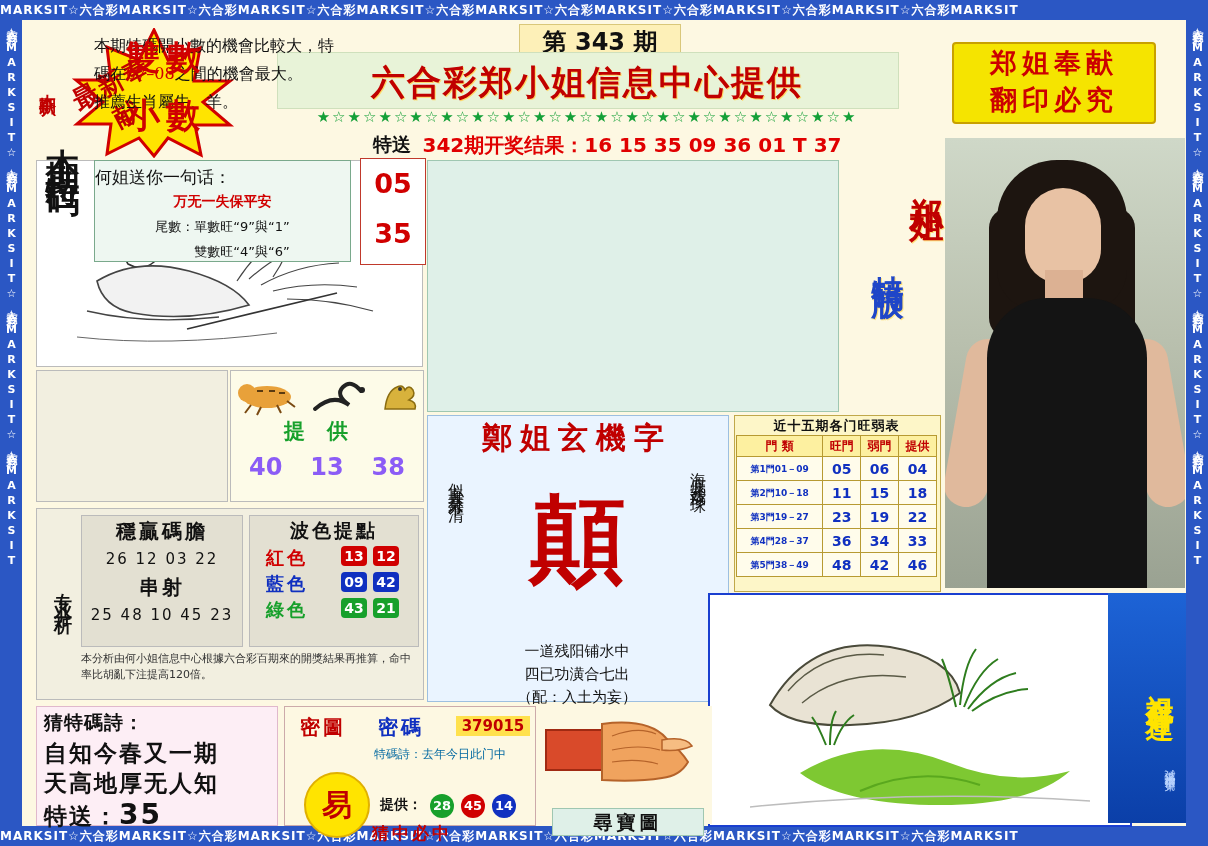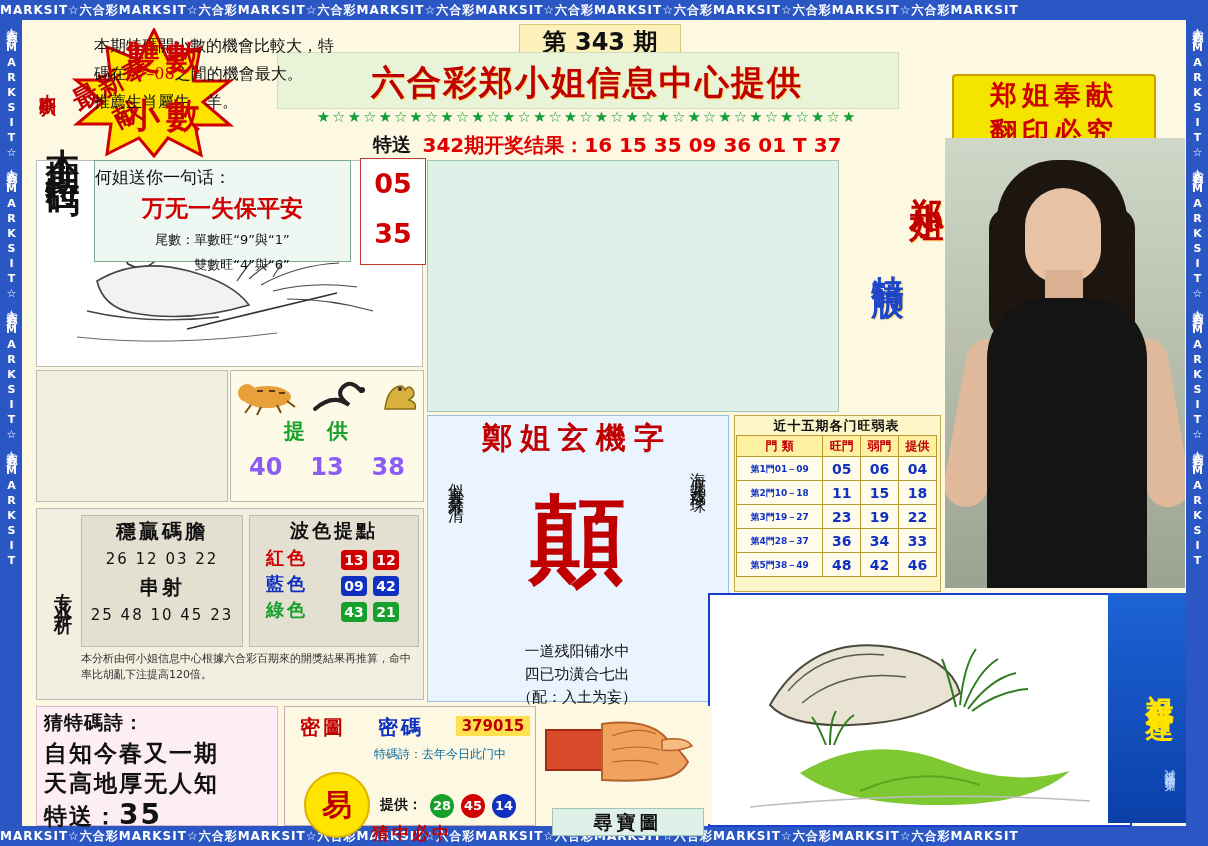--- a/index.html
+++ b/index.html
@@ -85,21 +85,20 @@
     position:absolute;left:330px;top:112px;width:560px;height:28px;
     text-align:center;
     font-size:20px;font-weight:bold;color:#e00000;
   }
   .topright{
     position:absolute;left:930px;top:22px;width:200px;height:78px;
     background:#f5e400;
     border:2px solid #c8a000;
     border-radius:4px;
     text-align:center;
-    margin-top:32px;
   }
   .topright div{
     font-size:27px;font-weight:bold;color:#cc0000;line-height:37px;letter-spacing:5px;
   }
 
   
   .portrait{
     position:absolute;left:923px;top:118px;width:240px;height:450px;
     background:linear-gradient(180deg,#cfd8c8 0%, #b9c0ae 45%, #9aa292 100%);
     overflow:hidden;
@@ -173,21 +172,21 @@
   }
   .tema-text .red{color:#d00000;}
   .tema-sub{
     position:absolute;left:72px;top:140px;width:255px;height:100px;
     border:1px solid #7aa98c;background:#eef7f1;
   }
   .tema-sub .line1{
     font-size:17px;color:#111;margin-top:5px;
   }
   .tema-sub .line2{
-    text-align:center;font-size:23px;font-weight:bold;color:#d00000;margin-top:4px;
+    text-align:center;font-size:14px;font-weight:bold;color:#d00000;margin-top:4px;
   }
   .tema-sub .line3{
     text-align:center;font-size:13px;color:#111;margin-top:6px;line-height:19px;
   }
   .tesong{
     position:absolute;left:338px;top:138px;width:64px;height:105px;
     border:1px solid #c0392b;background:#ffffff;text-align:center;
   }
   .tesong-label{
     position:absolute;left:336px;top:112px;width:68px;text-align:center;
@@ -271,21 +270,21 @@
     position:absolute;left:44px;top:6px;width:160px;height:130px;
     background:#e3e0d2;border:1px solid #bbb;text-align:center;
   }
   .an-mid .h{font-size:20px;font-weight:bold;color:#111;line-height:30px;letter-spacing:3px;}
   .an-mid .n{font-size:15px;color:#111;line-height:26px;letter-spacing:2px;}
   .an-right{
     position:absolute;left:212px;top:6px;width:168px;height:130px;
     background:#e3e0d2;border:1px solid #bbb;
   }
   .an-right .h{text-align:center;font-size:19px;font-weight:bold;color:#111;line-height:28px;letter-spacing:3px;}
-  .bs-row{display:flex;align-items:flex-end;justify-content:center;margin-top:2px;}
+  .bs-row{display:flex;align-items:flex-start;justify-content:center;margin-top:2px;}
   .bs-label{font-size:18px;font-weight:bold;width:72px;letter-spacing:3px;}
   .ball{
     display:inline-block;width:26px;height:20px;border-radius:4px;
     color:#fff;font-size:14px;font-weight:bold;text-align:center;line-height:20px;margin:0 3px;
   }
   .an-note{
     position:absolute;left:44px;top:142px;width:336px;
     font-size:11px;line-height:16px;color:#333;
   }
 

